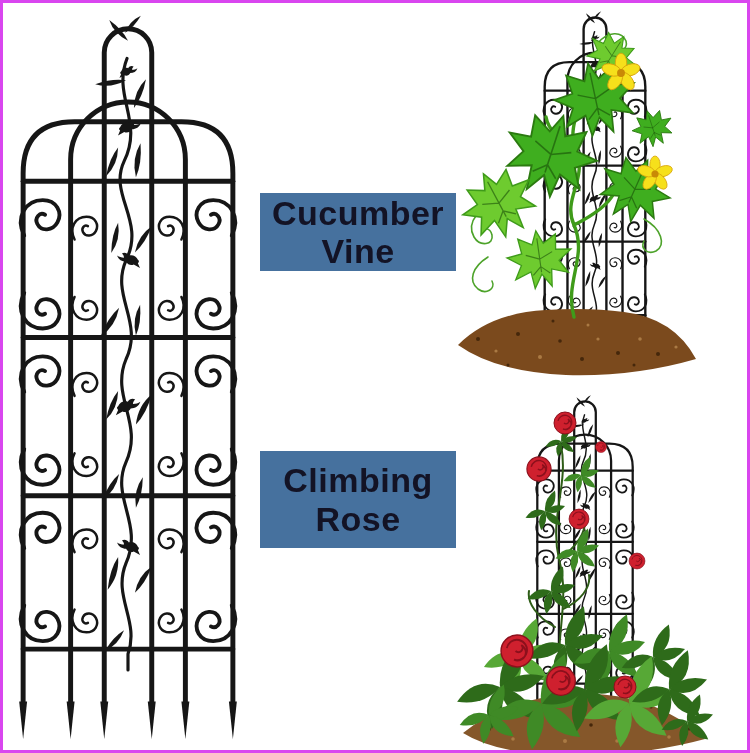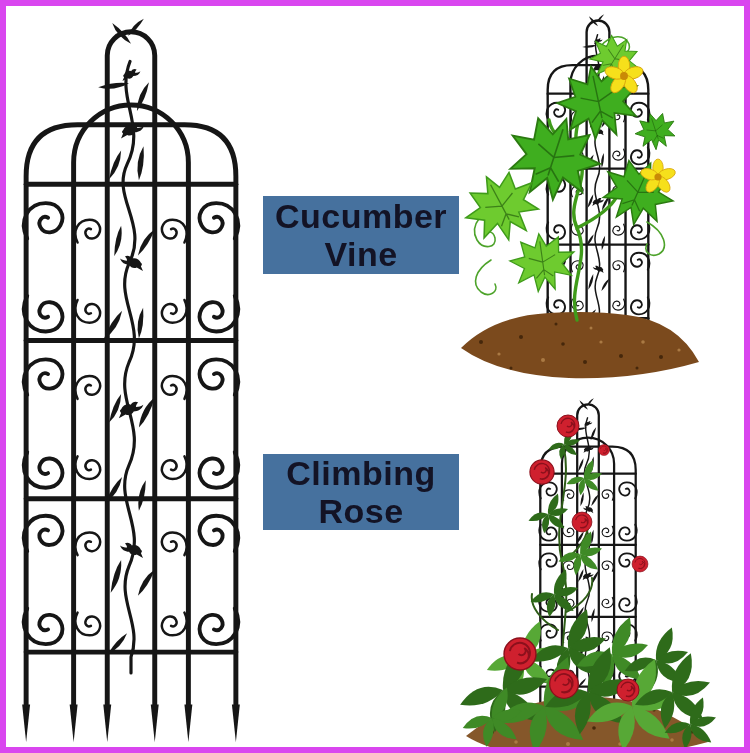--- a/index.html
+++ b/index.html
@@ -3,41 +3,41 @@
 <meta charset="utf-8">
 <style>
   * { margin: 0; padding: 0; box-sizing: border-box; }
   html, body { background: #ffffff; font-family: "Liberation Sans", sans-serif; }
 
   .canvas {
     position: relative;
     width: 750px;
     height: 753px;
     background: #ffffff;
-    border: 6px solid #d946ef;
+    border: 3px solid #d946ef;
     overflow: hidden;
   }
 
   svg { display: block; }
   .photo { position: absolute; }
 
   #trellis-art { position: absolute; left: 5px; top: 8px; }
   #photo-cucumber { left: 445px; top: 6px; }
   #photo-rose { left: 452px; top: 386px; }
 
   .label {
     position: absolute;
     display: flex;
     align-items: center;
     justify-content: center;
     text-align: center;
     background: var(--label-bg, #46719e);
   }
   #label-cucumber { left: 257px; top: 190px; width: 196px; height: 78px; }
-  #label-rose     { left: 257px; top: 448px; width: 196px; height: 76px; }
+  #label-rose     { left: 257px; top: 448px; width: 196px; height: 97px; }
   .label-text {
     white-space: pre-line;
     font-weight: bold;
     font-size: 34px;
     line-height: 1.13;
     letter-spacing: 0.5px;
     color: var(--label-text, #131325);
   }
 
   

